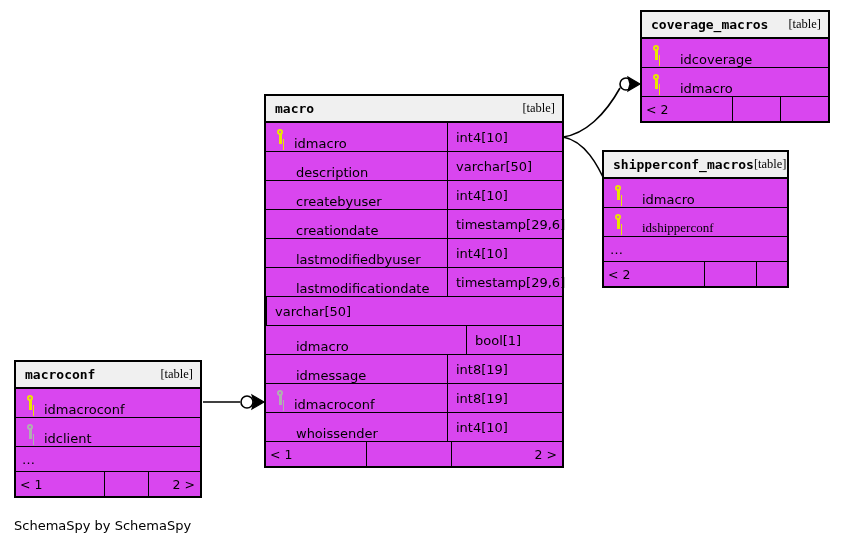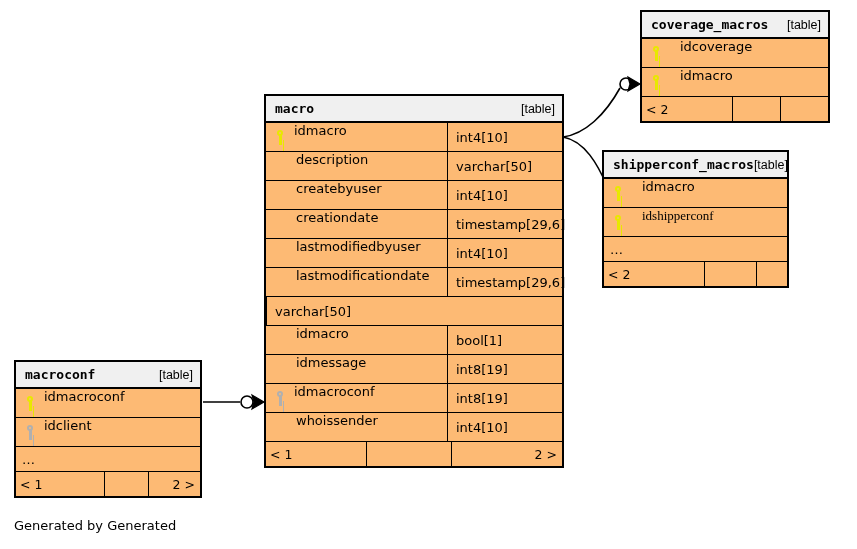--- a/index.html
+++ b/index.html
@@ -21,21 +21,21 @@
     left: 0; top: 0;
     width: 857px;
     height: 549px;
   }
 
   
   .table-box {
     position: absolute;
     box-sizing: border-box;
     border: 2px solid #000000;
-    background: #fdba74;
+    background: #d946ef;
     font-size: 13px;
     color: #000000;
   }
   .tbl-header {
     box-sizing: border-box;
     background: #f0f0f0;
     border-bottom: 2px solid #000000;
     height: 27px;
     display: flex;
     align-items: center;
@@ -43,36 +43,36 @@
     padding: 0 7px 0 9px;
     white-space: nowrap;
   }
   .tbl-title {
     font-family: "DejaVu Sans Mono", monospace;
     font-weight: bold;
     font-size: 13px;
     letter-spacing: 0px;
   }
   .tbl-tag {
-    font-family: Liberation Sans, sans-serif;
+    font-family: Liberation Serif, serif;
     font-size: 12.5px;
     font-weight: normal;
   }
 
   .tbl-row {
     box-sizing: border-box;
     display: flex;
     height: 29px;
     border-bottom: 1px solid #000000;
     align-items: stretch;
   }
   .col-name {
     box-sizing: border-box;
     display: flex;
-    align-items: flex-start;
+    align-items: flex-end;
     flex: 1 1 auto;
     padding-left: 6px;
     white-space: nowrap;
     overflow: hidden;
   }
   .col-type {
     box-sizing: border-box;
     display: flex;
     align-items: center;
     border-left: 1px solid #000000;
@@ -234,21 +234,21 @@
     </div>
 
     <div class="tbl-row">
       <div class="col-type" style="width:115px;">varchar[50]</div>
     </div>
 
     <div class="tbl-row">
       <div class="col-name indent">
         <span class="name-txt">idmacro</span>
       </div>
-      <div class="col-type" style="width:115px;margin-left:24px;">bool[1]</div>
+      <div class="col-type" style="width:96px;margin-left:24px;">bool[1]</div>
     </div>
 
     <div class="tbl-row">
       <div class="col-name indent">
         <span class="name-txt">idmessage</span>
       </div>
       <div class="col-type" style="width:115px;">int8[19]</div>
     </div>
 
     <div class="tbl-row">
@@ -351,15 +351,15 @@
 
     <div class="ellipsis-row">…</div>
 
     <div class="tbl-footer">
       <div class="foot-cell foot-left" style="width:100px;">&lt; 2</div>
       <div class="foot-cell" style="width:52px;"></div>
       <div class="foot-cell foot-right" style="flex:1 1 auto;"></div>
     </div>
   </div>
 
-  <div id="caption">Generated by Generated</div>
+  <div id="caption">SchemaSpy by SchemaSpy</div>
 
 </div>
 
 </body></html>

